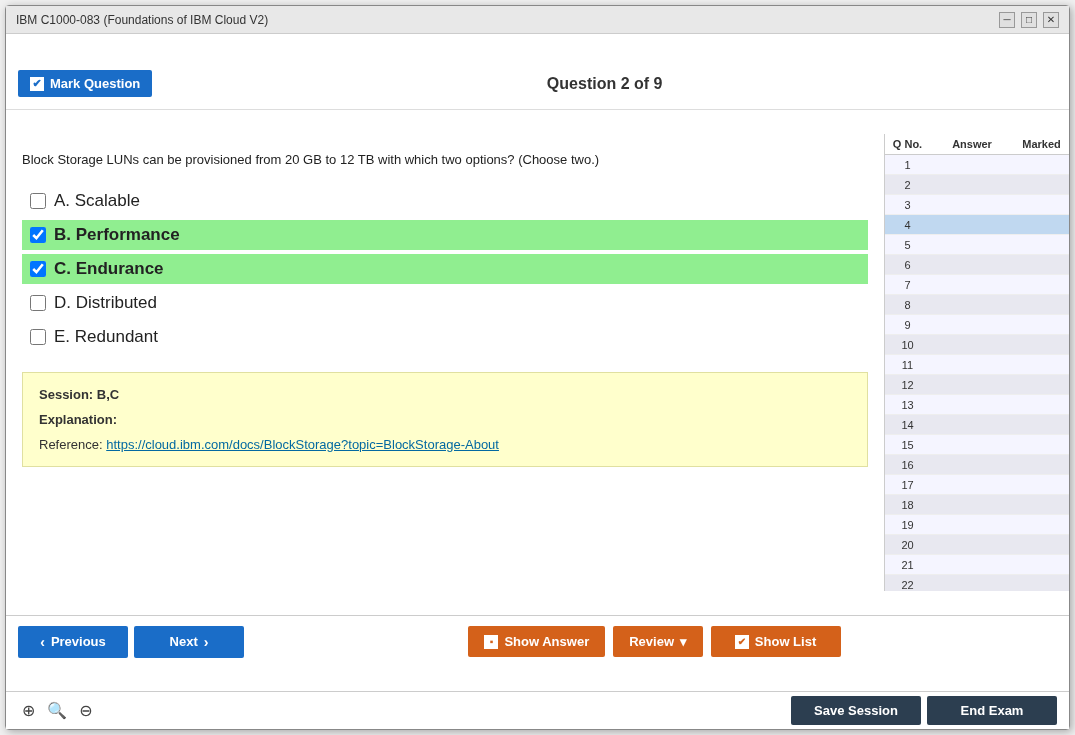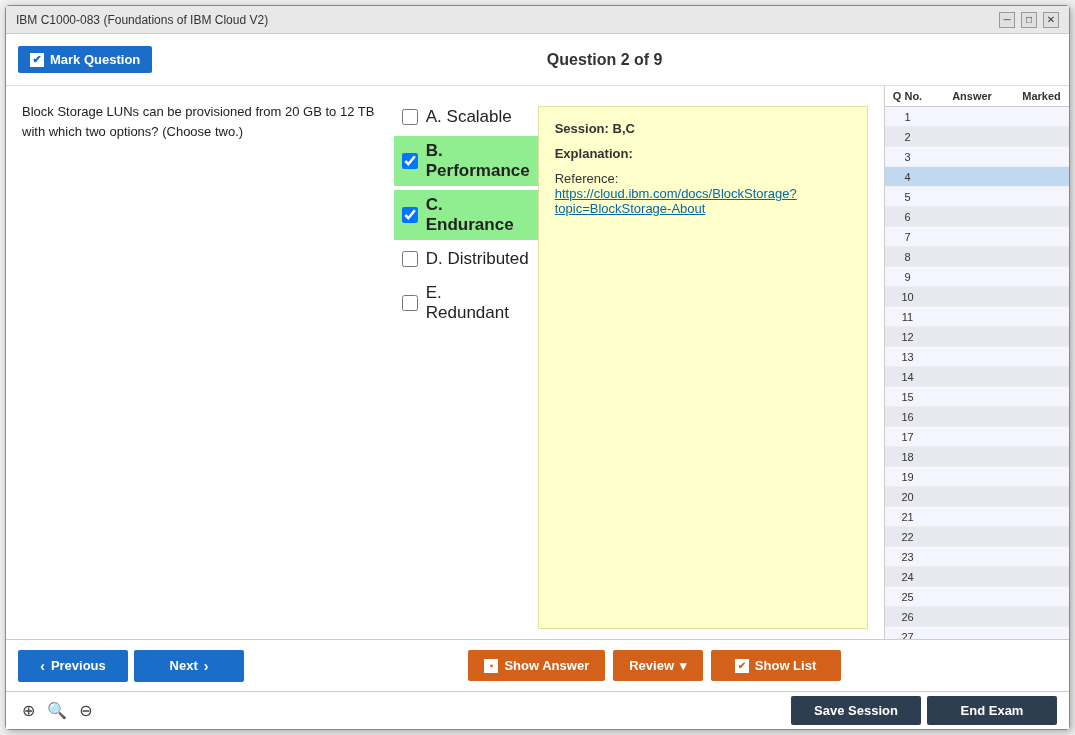--- a/index.html
+++ b/index.html
@@ -16,20 +16,21 @@
     }
     .window {
       width: 1065px;
       height: 725px;
       background: #fff;
       border: 1px solid #888;
       border-radius: 4px;
       display: flex;
       flex-direction: column;
       box-shadow: 2px 2px 8px rgba(0,0,0,0.3);
+      gap: 24px;
     }
     .title-bar {
       background: #e8e8e8;
       border-bottom: 1px solid #ccc;
       padding: 5px 10px;
       display: flex;
       align-items: center;
       justify-content: space-between;
       height: 28px;
     }
@@ -94,21 +95,21 @@
     }
     .content-area {
       display: flex;
       flex: 1;
       overflow: hidden;
     }
     .main-panel {
       flex: 1;
       padding: 16px 16px 10px 16px;
       display: flex;
-      flex-direction: row;
+      flex-direction: column;
       overflow-y: auto;
     }
     .question-text {
       font-size: 13px;
       color: #222;
       margin-bottom: 16px;
       line-height: 1.5;
     }
     .options-list {
       display: flex;

